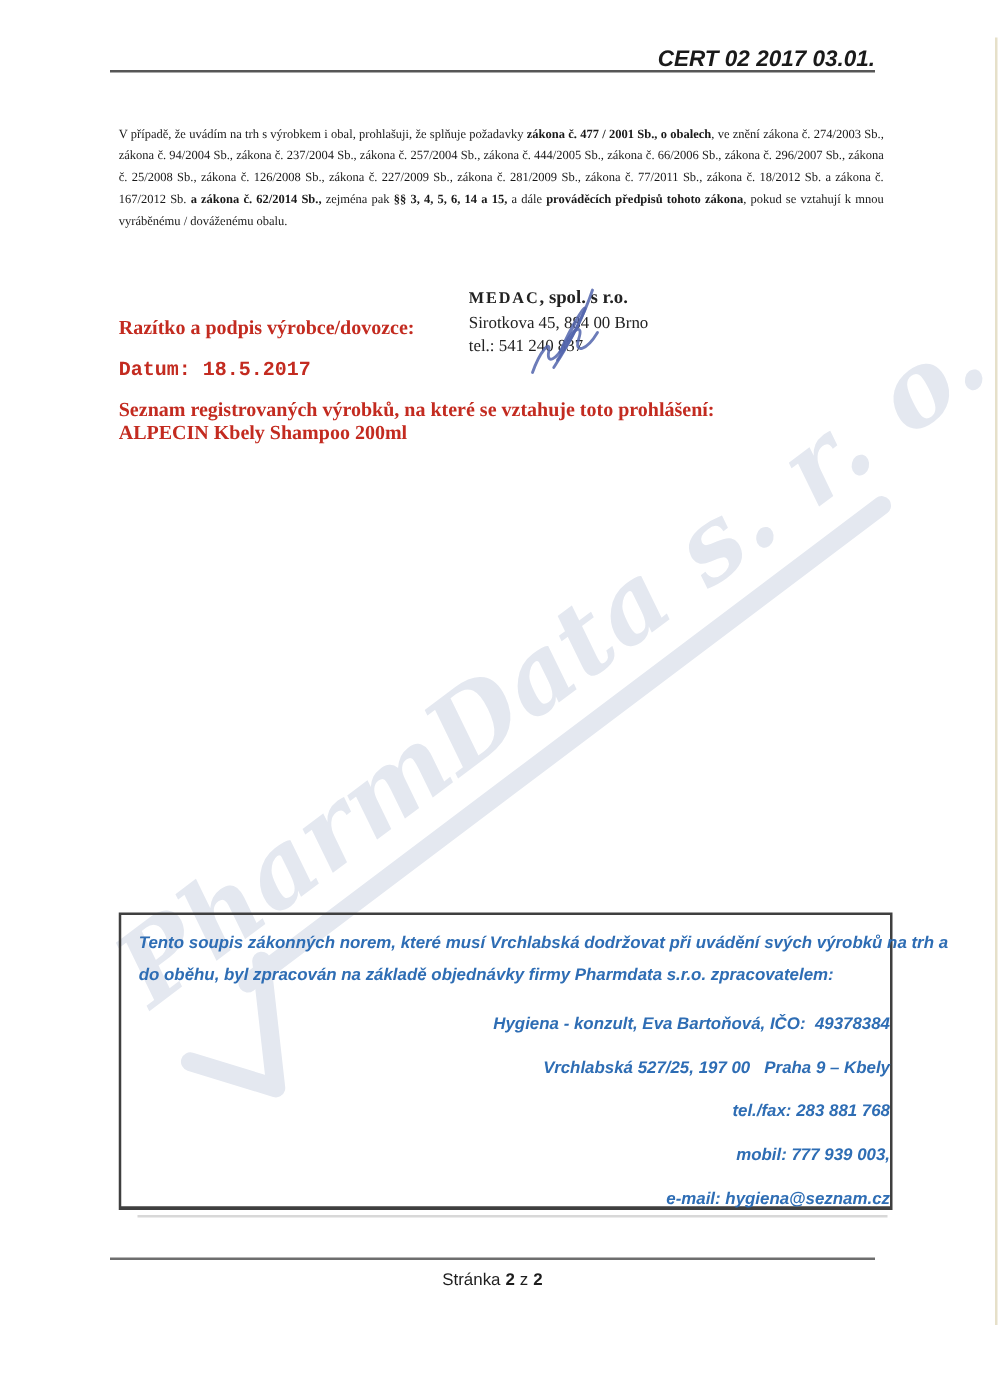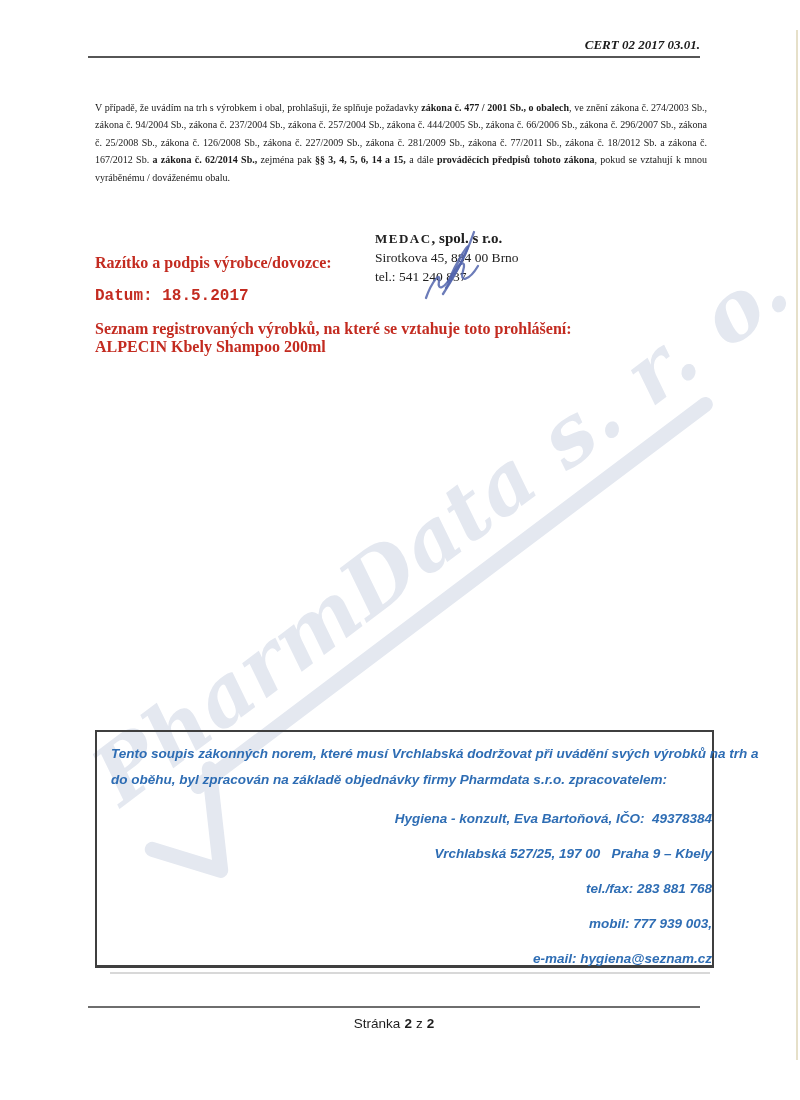--- a/index.html
+++ b/index.html
@@ -13,22 +13,22 @@
   .wm-text {
     font-family:"DejaVu Serif", serif; font-style:italic; font-weight:bold;
     font-size:82px; letter-spacing:1px; fill:var(--c-watermark,#e4e8f0);
   }
   .wm-underline { fill:var(--c-watermark,#e4e8f0); }
   .wm-flourish { fill:none; stroke:var(--c-watermark,#e4e8f0); stroke-width:15; stroke-linecap:round; stroke-linejoin:round; }
 
   
   .header-code {
     position:absolute; top:37px; left:0; width:700px; text-align:right; z-index:1;
-    font-family:Liberation Serif, serif; font-style:italic; font-weight:bold;
-    font-size:13px; color:#1a1a1a;
+    font-family:Liberation Sans, sans-serif; font-style:italic; font-weight:bold;
+    font-size:18px; color:#1a1a1a;
   }
   .header-rule { position:absolute; top:56px; left:88px; width:612px; height:2px; background:#565656; z-index:1; }
 
   
   .declaration {
     position:absolute; top:99px; left:95px; width:612px; z-index:1;
     font-size:10px; line-height:17.4px; text-align:justify; color:#191919;
   }
 
   

